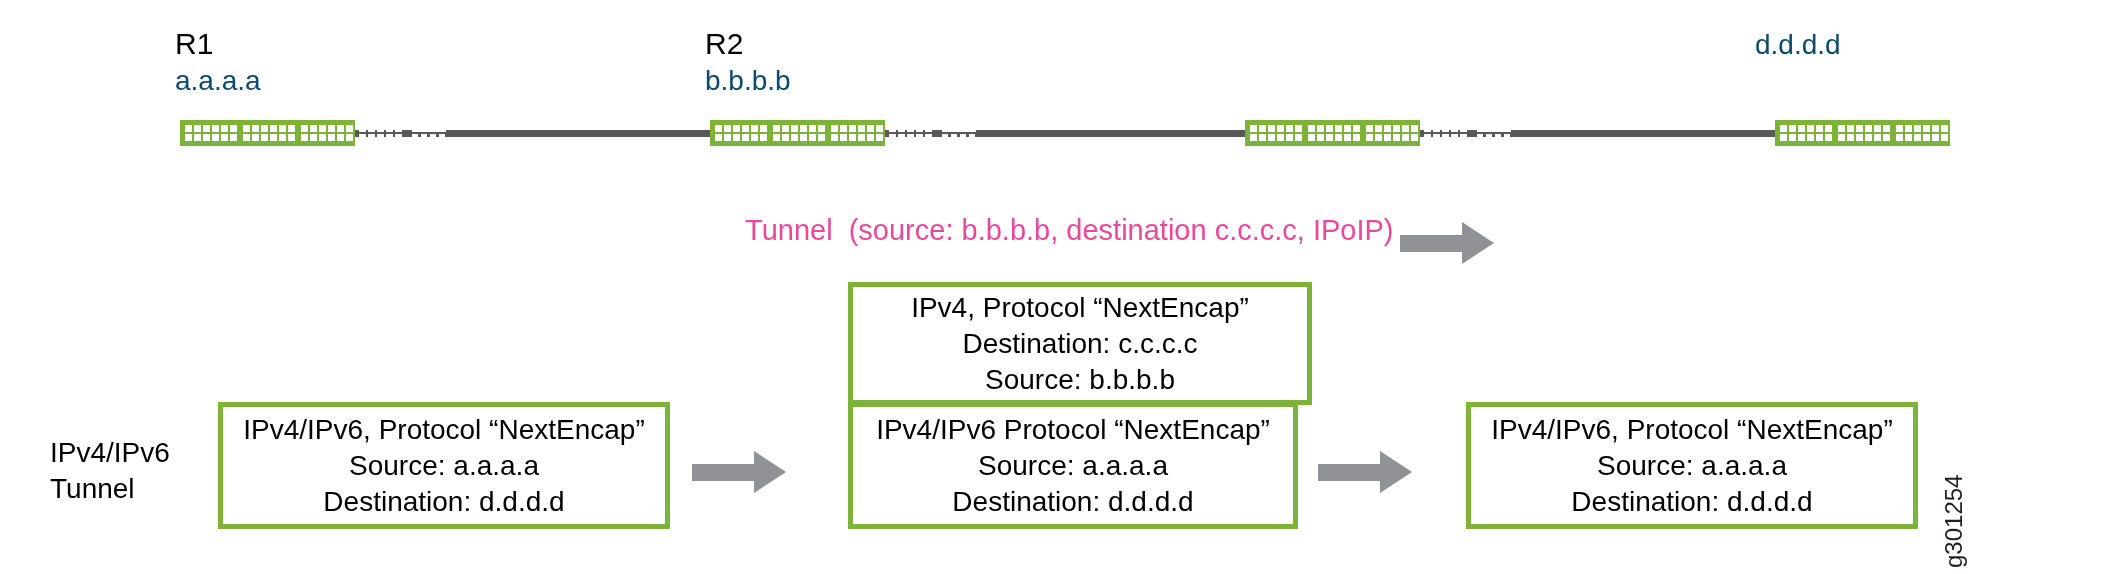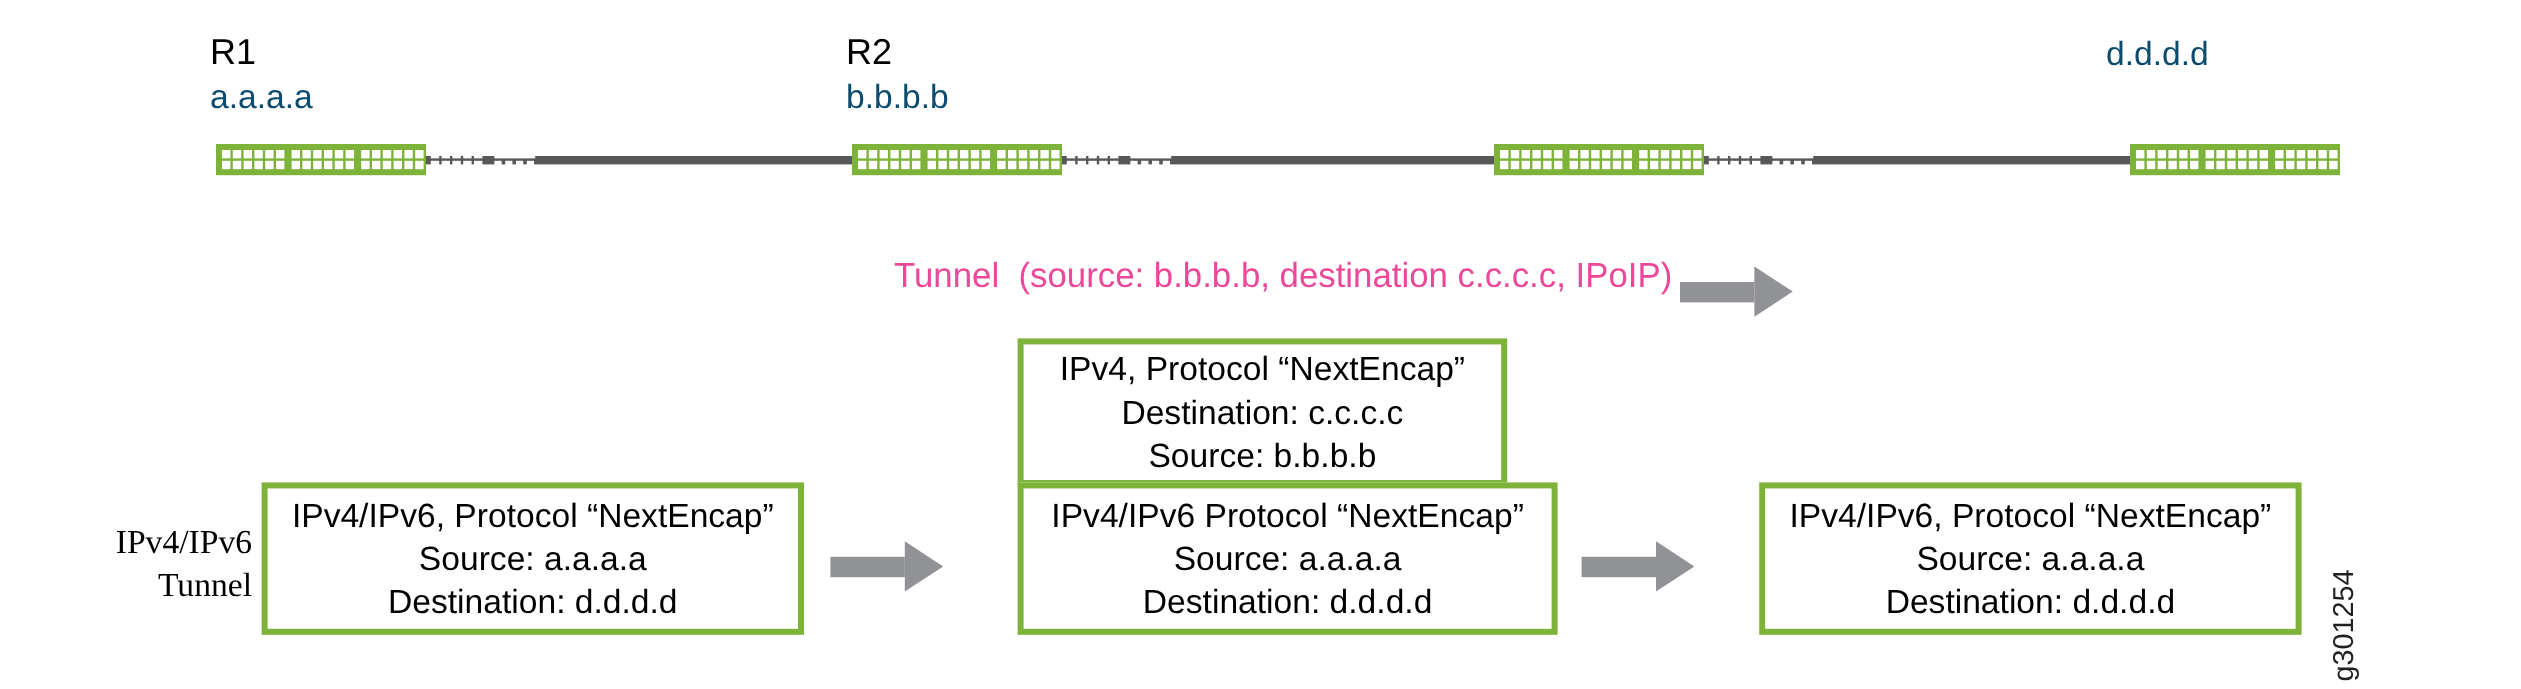--- a/index.html
+++ b/index.html
@@ -133,24 +133,23 @@
     line-height: 36px;
     color: #000;
     white-space: nowrap;
   }
 
   
   .payload-caption {
     position: absolute;
     font-size: 28px;
     line-height: 36px;
-    text-align: right;
+    text-align: left;
     color: #000;
     white-space: nowrap;
-    font-family: Liberation Serif, serif;
   }
 
   
   .watermark {
     position: absolute;
     font-size: 24px;
     color: #231F20;
     white-space: nowrap;
     transform-origin: left bottom;
     transform: rotate(-90deg);
@@ -508,21 +507,21 @@
     </div>
   </div>
 
   <div class="tunnel-label" style="left:745px; top:213px;">Tunnel  (source: b.b.b.b, destination c.c.c.c, IPoIP)</div>
 
   <div class="arrow" style="left:1400px; top:222px;">
     <div class="arrow-shaft" style="width:62px; height:17px;"></div>
     <div class="arrow-head" style="border-width:21px 0 21px 32px;"></div>
   </div>
 
-  <div class="packet-box" style="left:848px; top:282px; width:408px; height:123px;">
+  <div class="packet-box" style="left:848px; top:282px; width:464px; height:123px;">
     <div class="packet-line">IPv4, Protocol “NextEncap”</div>
     <div class="packet-line">Destination: c.c.c.c</div>
     <div class="packet-line">Source: b.b.b.b</div>
   </div>
 
   <div class="payload-caption" style="left:50px; top:435px; width:160px;">
     <div>IPv4/IPv6</div>
     <div>Tunnel</div>
   </div>
 

